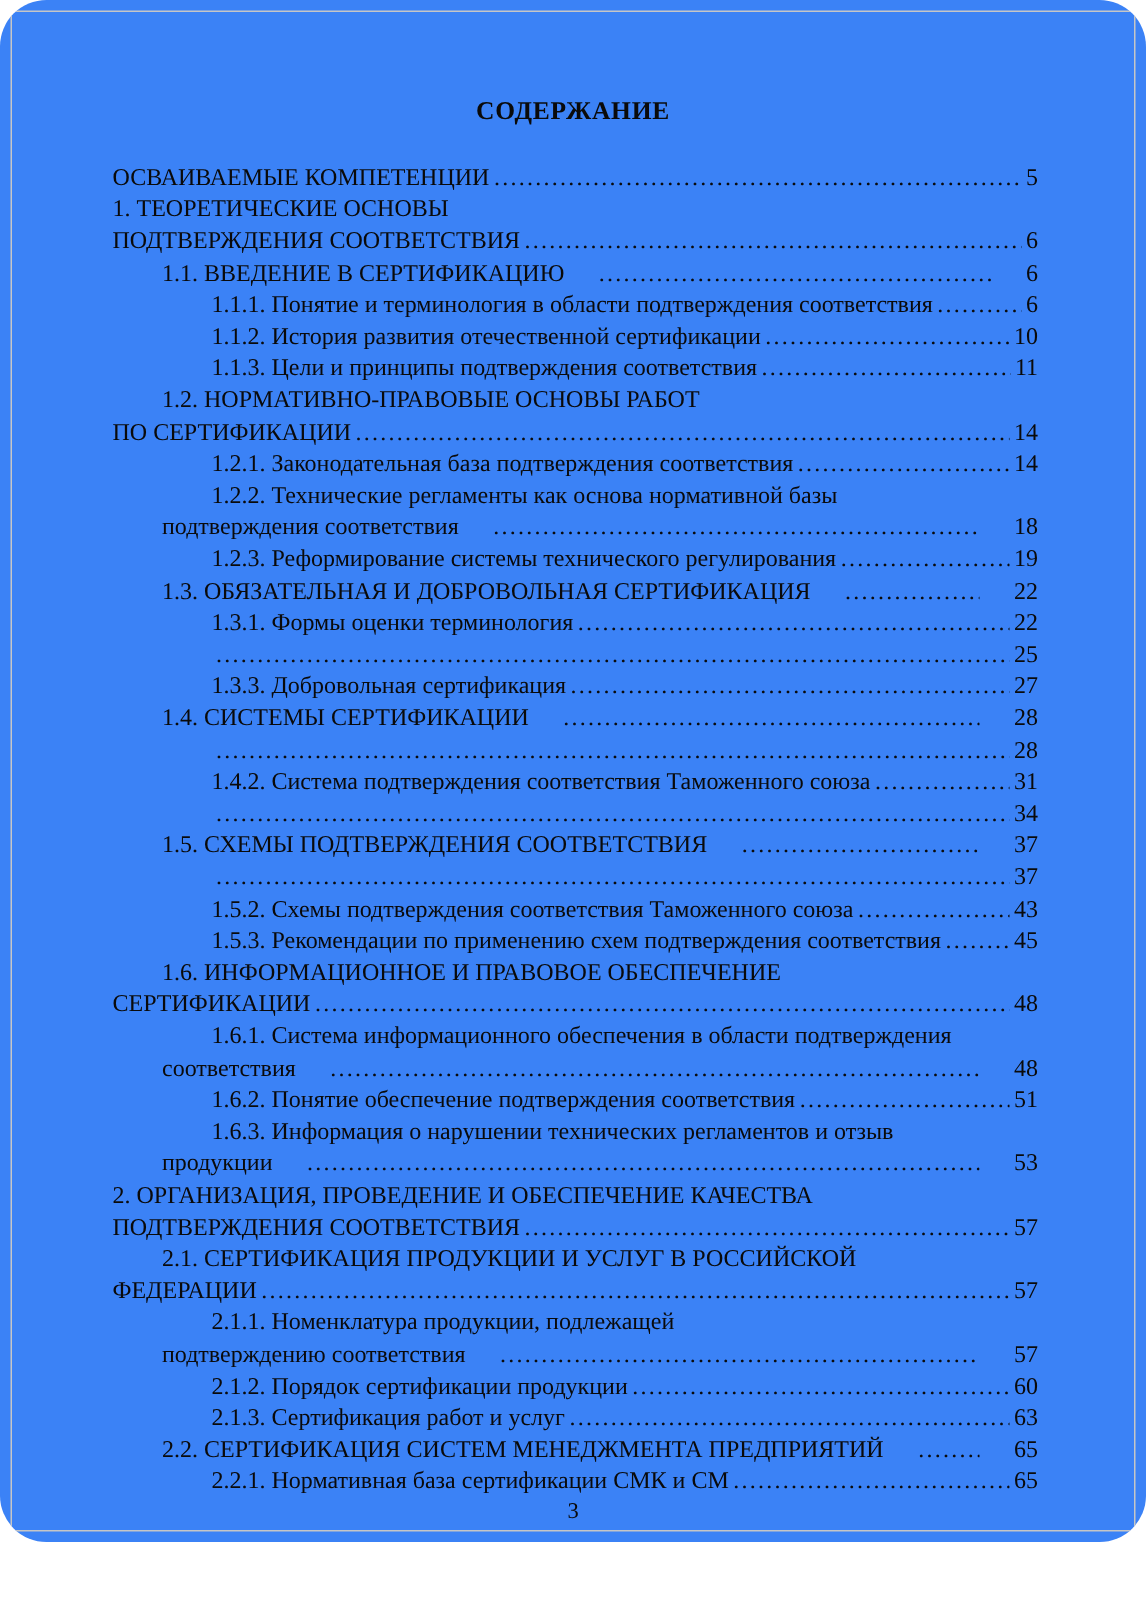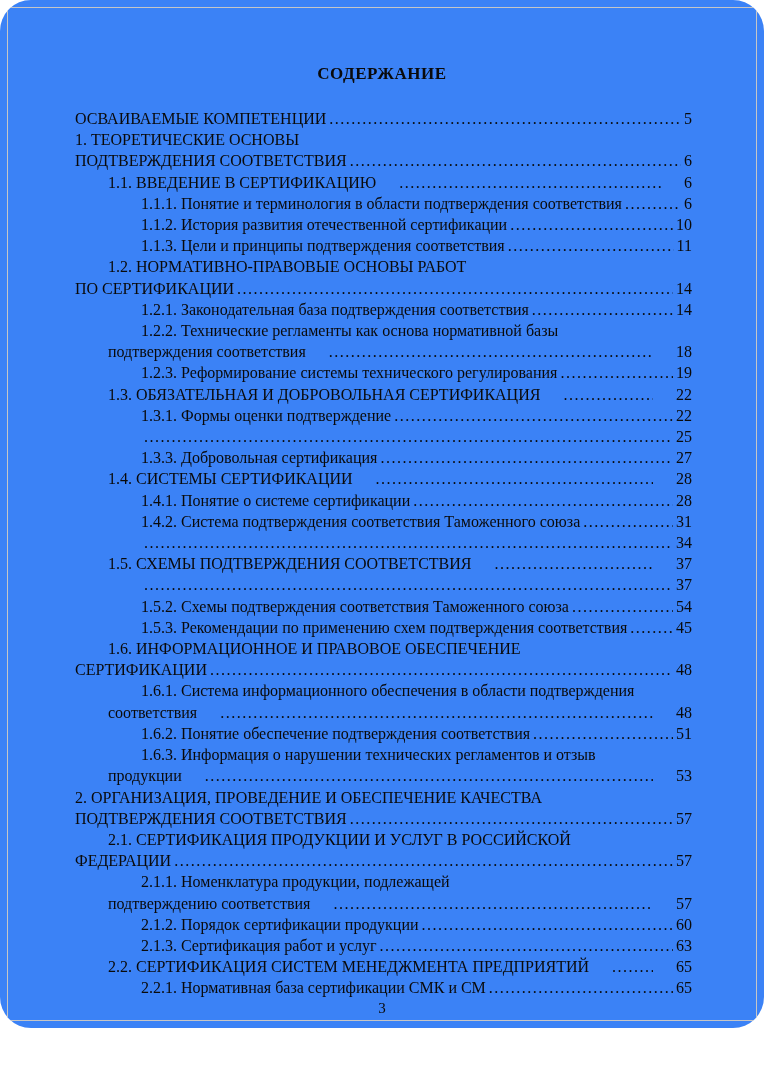--- a/index.html
+++ b/index.html
@@ -137,40 +137,39 @@
         <span class="txt">1.2.3. Реформирование системы технического регулирования</span>
         <span class="dots"></span>
         <span class="pg">19</span>
       </div>
       <div class="line indent-1">
         <span class="txt">1.3. ОБЯЗАТЕЛЬНАЯ И ДОБРОВОЛЬНАЯ СЕРТИФИКАЦИЯ</span>
         <span class="dots"></span>
         <span class="pg">22</span>
       </div>
       <div class="line indent-2">
-        <span class="txt">1.3.1. Формы оценки подтверждение</span>
+        <span class="txt">1.3.1. Формы оценки терминология</span>
         <span class="dots"></span>
         <span class="pg">22</span>
       </div>
       <div class="line indent-2">
         <span class="dots"></span>
         <span class="pg">25</span>
       </div>
       <div class="line indent-2">
         <span class="txt">1.3.3. Добровольная сертификация</span>
         <span class="dots"></span>
         <span class="pg">27</span>
       </div>
       <div class="line indent-1">
         <span class="txt">1.4. СИСТЕМЫ СЕРТИФИКАЦИИ</span>
         <span class="dots"></span>
         <span class="pg">28</span>
       </div>
       <div class="line indent-2">
-        <span class="txt">1.4.1. Понятие о системе сертификации</span>
         <span class="dots"></span>
         <span class="pg">28</span>
       </div>
       <div class="line indent-2">
         <span class="txt">1.4.2. Система подтверждения соответствия Таможенного союза</span>
         <span class="dots"></span>
         <span class="pg">31</span>
       </div>
       <div class="line indent-2">
         <span class="dots"></span>
@@ -181,21 +180,21 @@
         <span class="dots"></span>
         <span class="pg">37</span>
       </div>
       <div class="line indent-2">
         <span class="dots"></span>
         <span class="pg">37</span>
       </div>
       <div class="line indent-2">
         <span class="txt">1.5.2. Схемы подтверждения соответствия Таможенного союза</span>
         <span class="dots"></span>
-        <span class="pg">54</span>
+        <span class="pg">43</span>
       </div>
       <div class="line indent-2">
         <span class="txt">1.5.3. Рекомендации по применению схем подтверждения соответствия</span>
         <span class="dots"></span>
         <span class="pg">45</span>
       </div>
       <div class="line indent-1">
         <span class="txt">1.6. ИНФОРМАЦИОННОЕ И ПРАВОВОЕ ОБЕСПЕЧЕНИЕ</span>
       </div>
       <div class="line indent-0">

